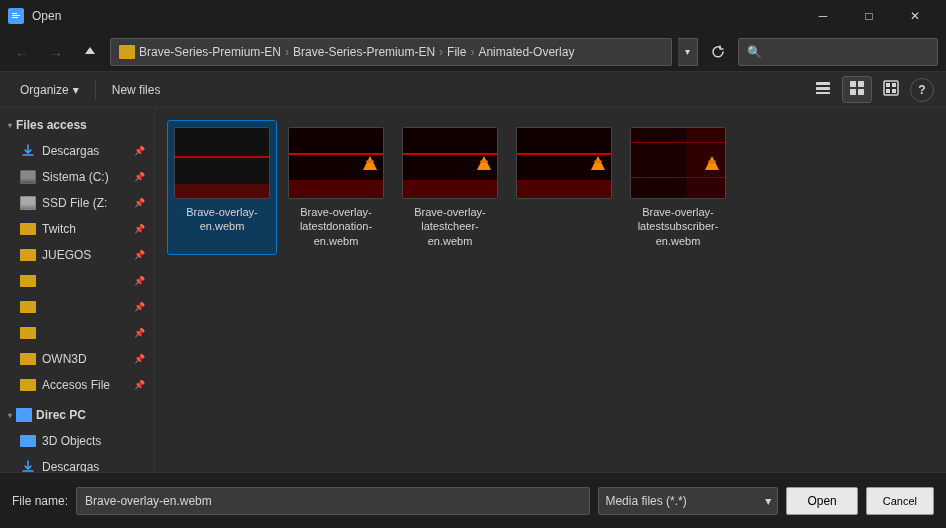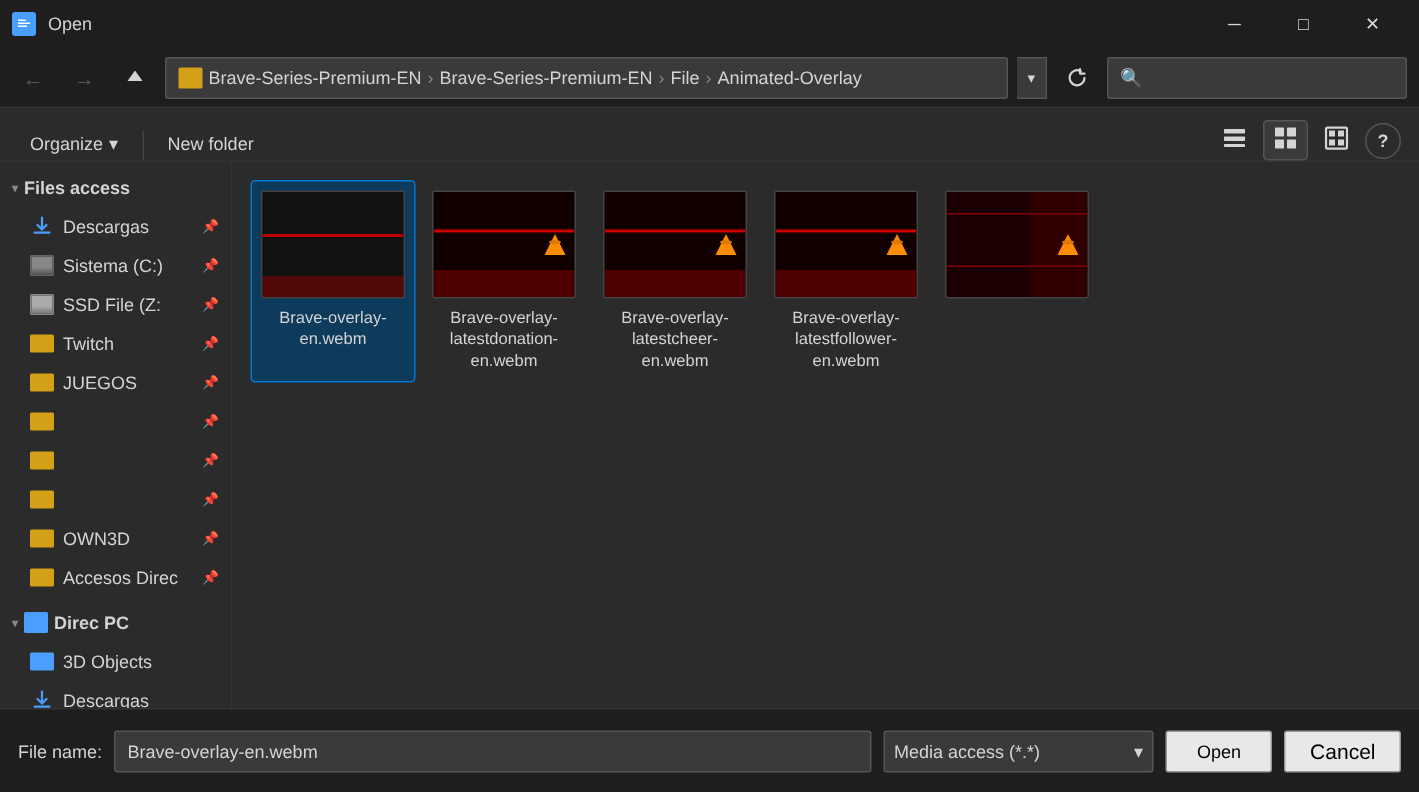--- a/index.html
+++ b/index.html
@@ -143,21 +143,21 @@
       color: #d4d4d4;
       font-size: 12px;
       width: 100%;
       outline: none;
     }
     .search-icon { color: #888; font-size: 12px; }
 
     
     .toolbar {
       display: flex;
-      align-items: flex-end;
+      align-items: center;
       background: #2b2b2b;
       height: 36px;
       padding: 0 12px;
       gap: 4px;
       border-bottom: 1px solid #333;
     }
     .toolbar-btn {
       background: transparent;
       border: none;
       color: #d4d4d4;
@@ -392,21 +392,21 @@
       font-size: 12px;
       cursor: pointer;
       border-radius: 2px;
     }
     .cancel-btn {
       height: 28px;
       padding: 0 16px;
       background: #e8e8e8;
       border: 1px solid #999;
       color: #000;
-      font-size: 14px;
+      font-size: 11px;
       cursor: pointer;
       border-radius: 2px;
     }
 
     .thumb-dark-preview {
       width: 100%;
       height: 100%;
       background: #0d0d0d;
       position: relative;
     }
@@ -484,21 +484,21 @@
     <span class="search-icon">🔍</span>
   </div>
 </div>
 
 <div class="toolbar">
   <button class="toolbar-btn">
     <span>Organize</span>
     <span>▾</span>
   </button>
   <div class="toolbar-sep"></div>
-  <button class="toolbar-btn">New folder</button>
+  <button class="toolbar-btn">New files</button>
   <div class="view-controls">
     <button class="view-btn">
       <svg width="16" height="16" viewBox="0 0 16 16" fill="#d4d4d4">
         <rect x="1" y="2" width="14" height="3" rx="0.5"></rect>
         <rect x="1" y="7" width="14" height="3" rx="0.5"></rect>
         <rect x="1" y="12" width="14" height="2" rx="0.5"></rect>
       </svg>
     </button>
     <button class="view-btn active">
       <svg width="16" height="16" viewBox="0 0 16 16" fill="#d4d4d4">
@@ -601,21 +601,21 @@
         <div class="folder-icon-yellow"></div>
       </div>
       <span class="sidebar-item-label">OWN3D</span>
       <span class="pin-icon">📌</span>
     </div>
 
     <div class="sidebar-item">
       <div class="sidebar-item-icon">
         <div class="folder-icon-yellow"></div>
       </div>
-      <span class="sidebar-item-label">Accesos Direc</span>
+      <span class="sidebar-item-label">Accesos File</span>
       <span class="pin-icon">📌</span>
     </div>
 
     <div class="sidebar-section-header" style="margin-top:4px;">
       <span class="sidebar-chevron">▾</span>
       <div style="width:16px;height:14px;background:#4a9eff;border-radius:1px;flex-shrink:0;"></div>
       <span>Direc PC</span>
     </div>
 
     <div class="sidebar-item">
@@ -691,48 +691,48 @@
             <div style="position:absolute;top:35%;left:0;right:0;height:2px;background:#cc0000;"></div>
             <div style="position:absolute;bottom:0;left:0;right:0;height:18px;background:rgba(140,0,0,0.5);"></div>
             <div style="position:absolute;top:50%;right:6px;transform:translateY(-50%);">
               <div style="width:0;height:0;border-left:7px solid transparent;border-right:7px solid transparent;border-bottom:14px solid #ff8c00;position:relative;">
                 <div style="position:absolute;top:4px;left:-4px;width:8px;height:3px;border-radius:50%;background:#e07700;"></div>
               </div>
             </div>
           </div>
         </div>
       </div>
-      <span class="file-name">Brave-overlay-latestfollower-en.webm</span>
     </div>
 
     <div class="file-item">
       <div class="file-thumbnail">
         <div class="thumb-with-vlc">
           <div class="thumb-bg" style="background:#1a0000;"></div>
           <div style="position:absolute;top:0;left:0;right:0;bottom:0;overflow:hidden;">
             <div style="position:absolute;top:20%;left:0;right:0;height:1px;background:#880000;"></div>
             <div style="position:absolute;top:70%;left:0;right:0;height:1px;background:#880000;"></div>
             <div style="position:absolute;top:0;right:0;bottom:0;left:60%;background:rgba(100,0,0,0.3);"></div>
             <div style="position:absolute;top:50%;right:6px;transform:translateY(-50%);">
               <div style="width:0;height:0;border-left:7px solid transparent;border-right:7px solid transparent;border-bottom:14px solid #ff8c00;position:relative;">
                 <div style="position:absolute;top:4px;left:-4px;width:8px;height:3px;border-radius:50%;background:#e07700;"></div>
               </div>
             </div>
           </div>
         </div>
       </div>
+      <span class="file-name">Brave-overlay-latestsubscriber-en.webm</span>
     </div>
 
   </div>
 </div>
 
 <div class="bottom-bar">
   <span class="filename-label">File name:</span>
   <div class="filename-input-wrapper">
     <input class="filename-input" type="text" value="Brave-overlay-en.webm" style="">
     <div class="filetype-select">
-      <span>Media access (*.*)</span>
+      <span>Media files (*.*)</span>
       <span>▾</span>
     </div>
   </div>
   <button class="open-btn">Open</button>
   <button class="cancel-btn">Cancel</button>
 </div>
 
 </body></html>

